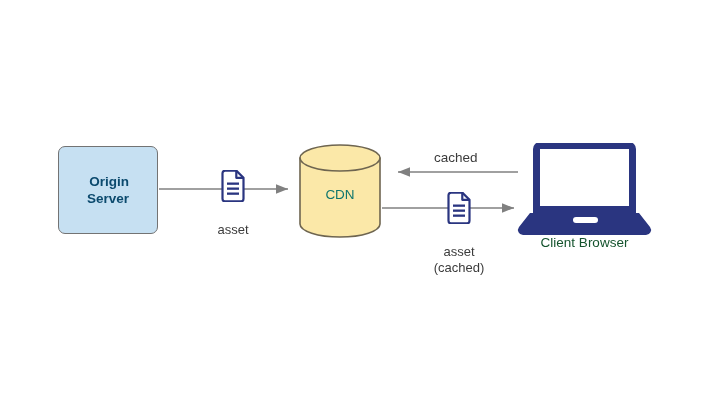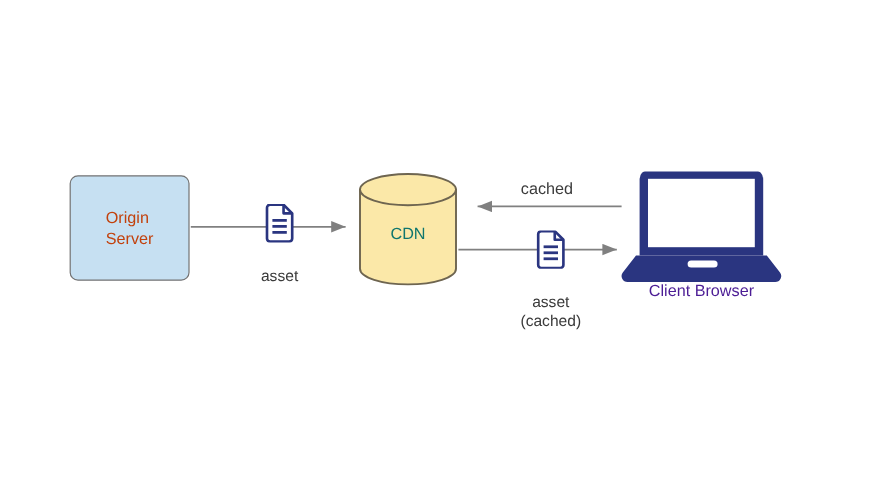--- a/index.html
+++ b/index.html
@@ -31,24 +31,25 @@
     background: #c6e0f2;
     border: 1.6px solid #737373;
     border-radius: 7px;
     box-sizing: border-box;
     display: flex;
     align-items: center;
     justify-content: center;
   }
   #origin-server .label {
     font-size: 13.5px;
-    color: #c2410c;
+    color: #0c4a6e;
     line-height: 17px;
-    text-align: left;
+    text-align: right;
     white-space: pre-line;
+    font-weight: bold;
   }
 
   
   #cdn-node {
     left: 298px;
     top: 145px;
     width: 84px;
     height: 92px;
   }
   #cdn-node svg {
@@ -84,21 +85,21 @@
     left: 0;
     top: 0;
   }
   #client-browser .label {
     position: absolute;
     left: 0;
     top: 92px;
     width: 137px;
     text-align: center;
     font-size: 13.5px;
-    color: #4c1d95;
+    color: #14532d;
   }
 
   
   #edges {
     position: absolute;
     left: 0;
     top: 0;
     width: 725px;
     height: 408px;
     pointer-events: none;

